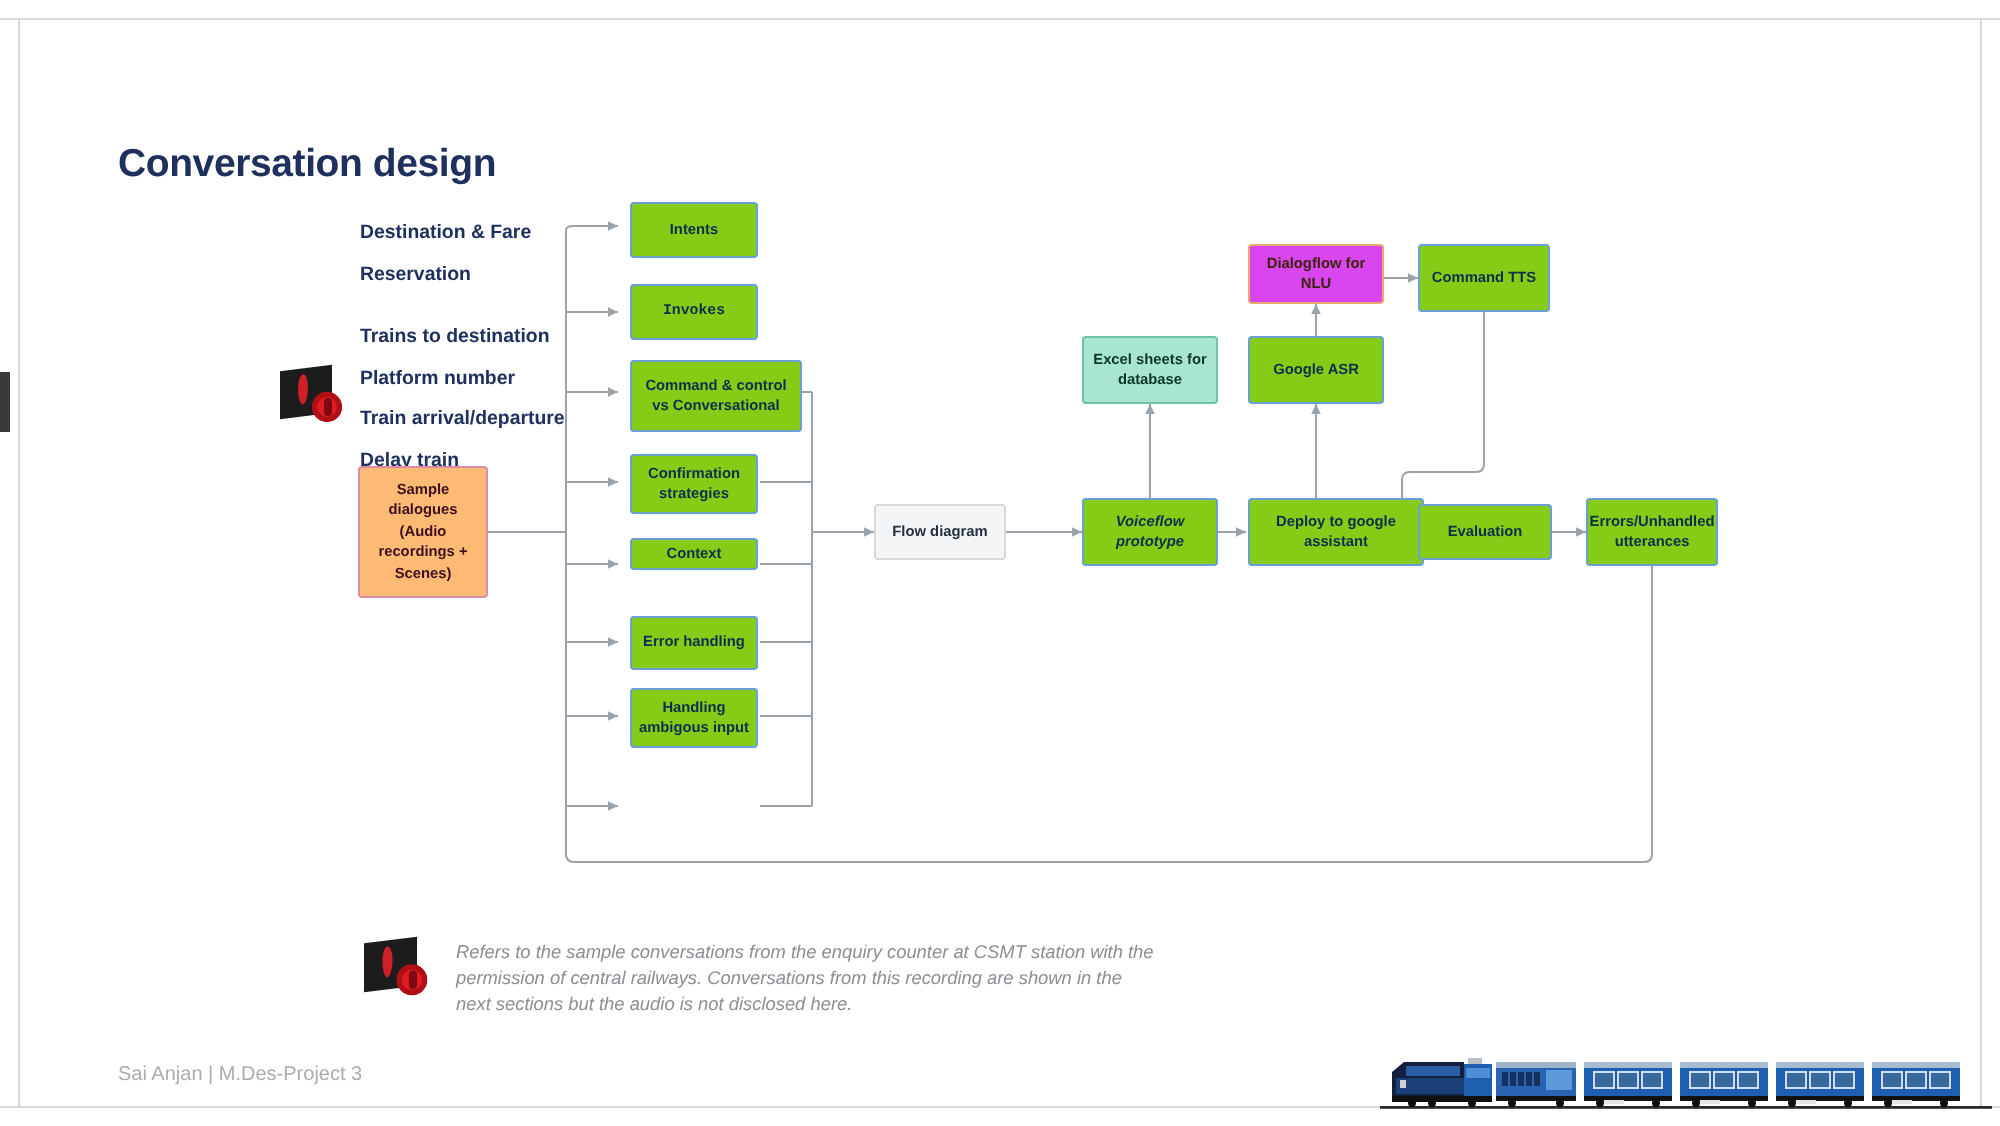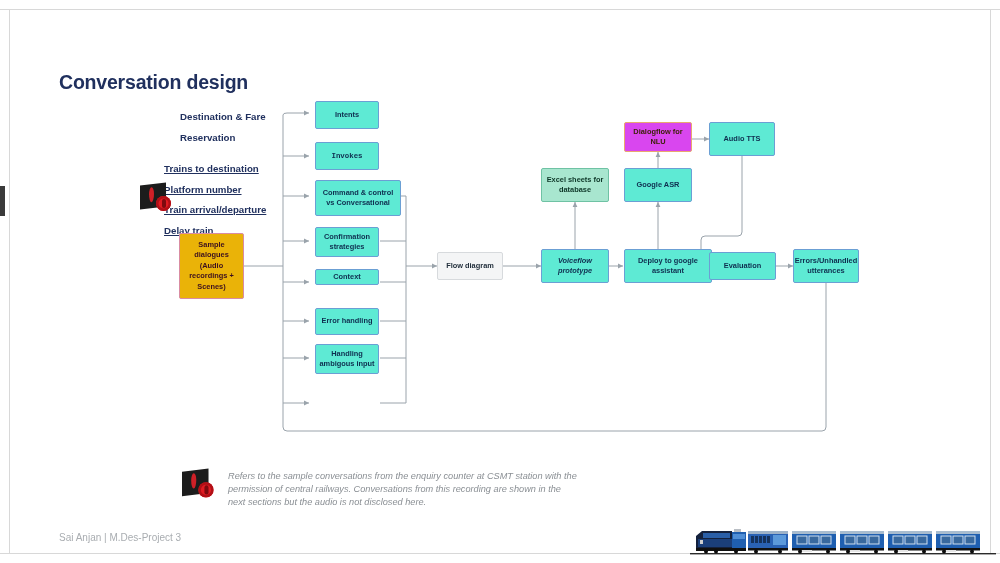--- a/index.html
+++ b/index.html
@@ -58,21 +58,21 @@
   
   .bullet-group {
     position: absolute;
     color: #20305e;
     font-size: 9.7px;
     font-weight: bold;
     line-height: 20.5px;
     white-space: nowrap;
   }
   #group-a { left: 180px; top: 107px; }
-  #group-b { left: 164px; top: 159px; text-decoration: underline; }
+  #group-b { left: 180px; top: 159px; }
 
   
   .audio-icon {
     position: absolute;
     width: 32px;
     height: 30px;
   }
   .audio-icon .plate {
     position: absolute;
     left: 0; top: 2px;
@@ -106,33 +106,33 @@
   }
   #icon-left  { left: 140px; top: 182px; }
   #icon-note  { left: 182px; top: 468px; transform: scale(1.02); transform-origin: left top; }
 
   
   .node {
     position: absolute;
     box-sizing: border-box;
     border-radius: 2px;
     border: 1px solid #6b9fd4;
-    background: #5eead4;
+    background: #84cc16;
     color: #0f2e4f;
     font-size: 7.4px;
     font-weight: bold;
     line-height: 10.5px;
     display: flex;
     align-items: center;
     justify-content: center;
     text-align: center;
     padding: 1px 3px;
   }
   .node.pink {
-    background: #eab308;
+    background: #fdba74;
     border-color: #d98ca3;
     color: #3c1020;
   }
   .node.green {
     background: #a8e6cf;
     border-color: #6fc2a4;
     color: #0e3728;
   }
   .node.orange {
     background: #d946ef;
@@ -274,21 +274,21 @@
   <div class="node" style="left:315px; top:344px; width:64px; height:30px;">Handling ambigous input</div>
 
   <div class="node grey" style="left:437px; top:252px; width:66px; height:28px;">Flow diagram</div>
 
   <div class="node green" style="left:541px; top:168px; width:68px; height:34px;">Excel sheets for database</div>
 
   <div class="node" style="left:541px; top:249px; width:68px; height:34px;font-style:italic;">Voiceflow prototype</div>
 
   <div class="node orange" style="left:624px; top:122px; width:68px; height:30px;">Dialogflow for NLU</div>
 
-  <div class="node" style="left:709px; top:122px; width:66px; height:34px;">Audio TTS</div>
+  <div class="node" style="left:709px; top:122px; width:66px; height:34px;">Command TTS</div>
 
   <div class="node" style="left:624px; top:168px; width:68px; height:34px;">Google ASR</div>
 
   <div class="node" style="left:624px; top:249px; width:88px; height:34px;">Deploy to google assistant</div>
 
   <div class="node" style="left:709px; top:252px; width:67px; height:28px;">Evaluation</div>
 
   <div class="node" style="left:793px; top:249px; width:66px; height:34px;">Errors/Unhandled utterances</div>
 
   <div id="icon-note" class="audio-icon">

